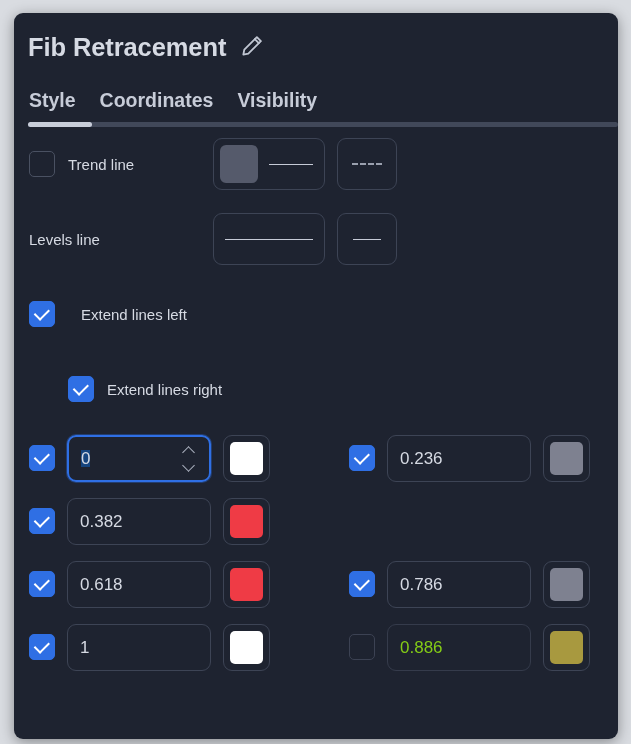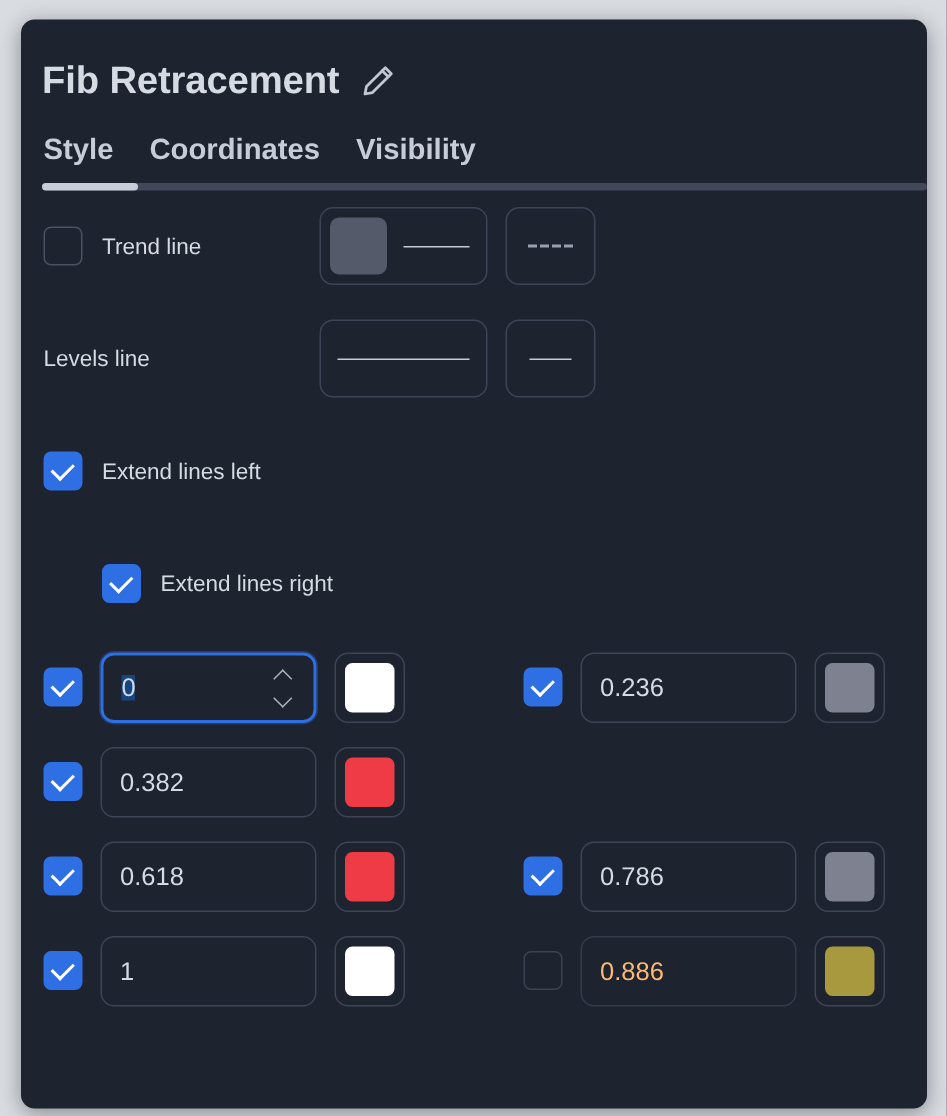--- a/index.html
+++ b/index.html
@@ -20,21 +20,21 @@
     height: 726px;
     background: #1e2330;
     border-radius: 9px;
     box-shadow: 0 3px 14px rgba(0,0,0,0.38);
     overflow: hidden;
   }
 
   
   .header {
     display: flex;
-    align-items: center;
+    align-items: flex-start;
     gap: 13px;
     padding: 20px 0 0 14px;
     height: 62px;
   }
   .title {
     font-size: 25.5px;
     font-weight: bold;
     color: #d6dae3;
     letter-spacing: -0.1px;
   }
@@ -188,21 +188,21 @@
   }
   .numfield.focused {
     border: 2.2px solid #2f6fe4;
     box-shadow: 0 0 0 1px rgba(47,111,228,0.35);
   }
   .numfield.focused .val {
     background: #16457f;
     padding-left: 0;
     margin-left: 12px;
   }
-  .numfield.disabled .val { color: #fdba74; }
+  .numfield.disabled .val { color: #84cc16; }
   .numfield.disabled { border-color: #353b4b; }
 
   .spin {
     position: absolute;
     right: 10px;
     top: 0;
     bottom: 0;
     width: 17px;
     display: flex;
     flex-direction: column;
@@ -286,21 +286,21 @@
       <div class="ctl ctl-wide">
         <span class="line-prev"></span>
       </div>
       <div class="ctl ctl-small" style="margin-left:12px;">
         <span class="short-line"></span>
       </div>
     </div>
 
     <div class="row" style="height:75px;">
       <div class="cb on"></div>
-      <div class="row-label" style="margin-left:13px;">Extend lines left</div>
+      <div class="row-label" style="margin-left:26px;">Extend lines left</div>
     </div>
 
     <div class="row" style="height:75px;margin-left:39px;">
       <div class="cb on"></div>
       <div class="row-label" style="margin-left:13px;">Extend lines right</div>
     </div>
 
     <div class="levels" id="levels-grid">
         <div class="lrow">
           <div class="lcell">

